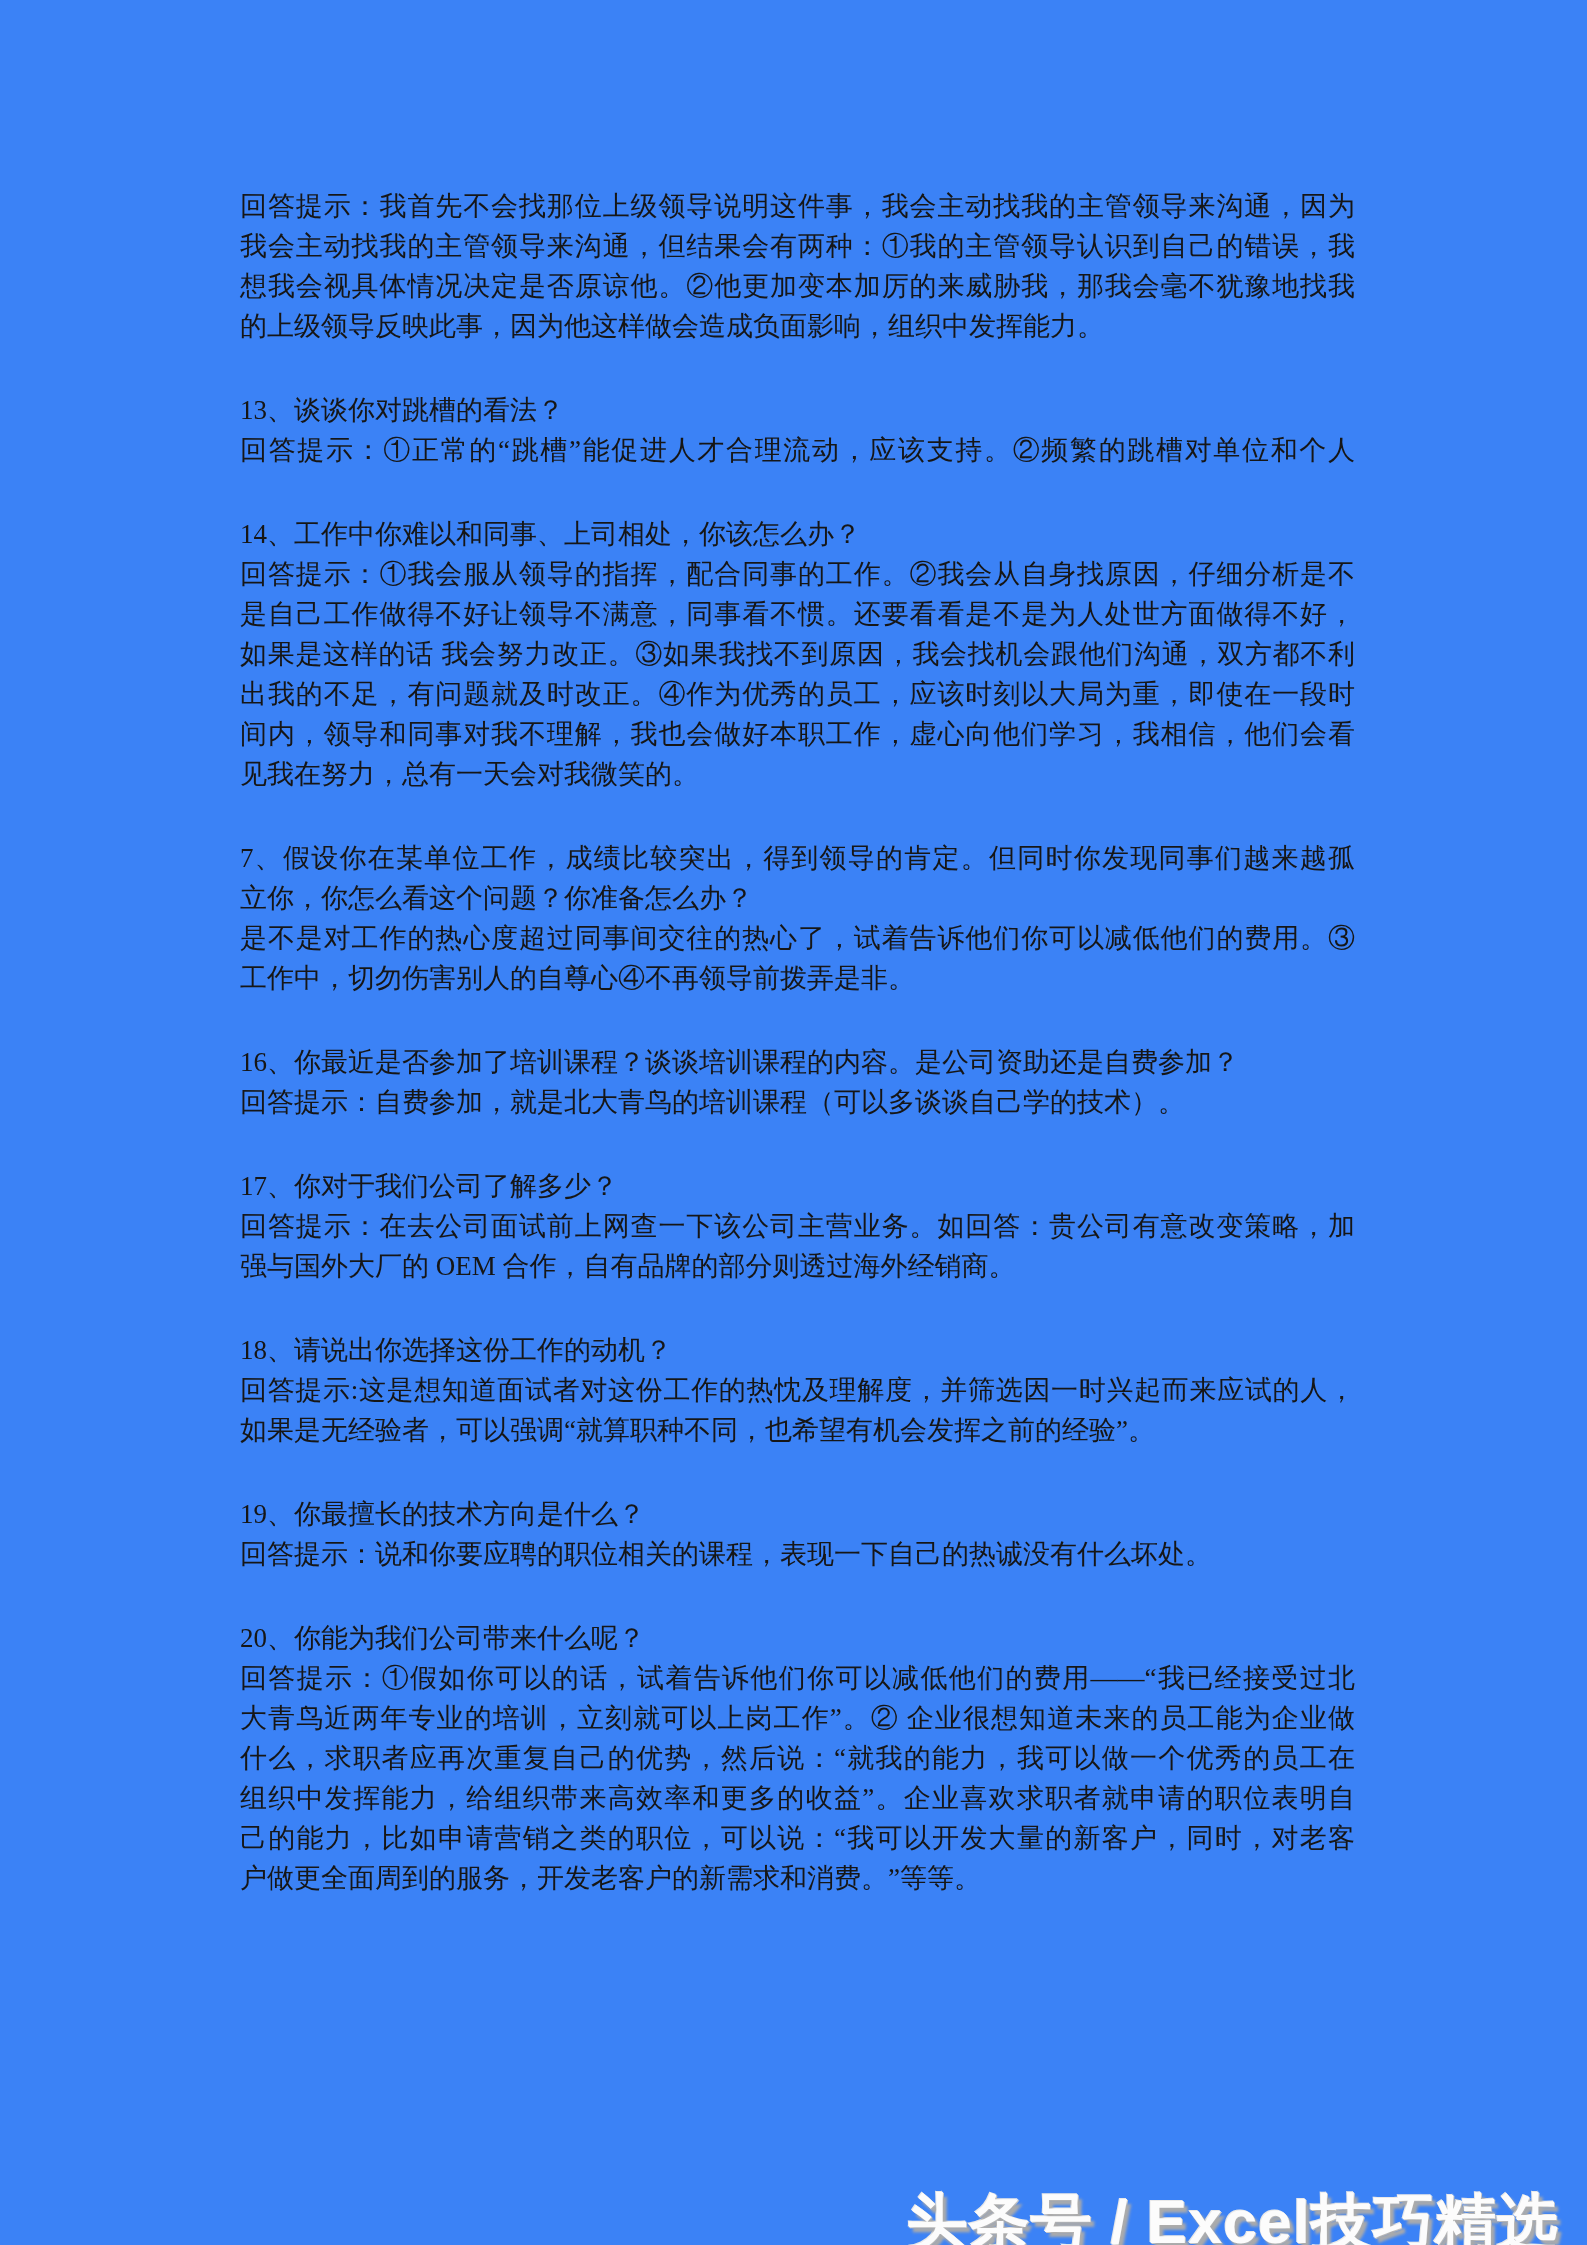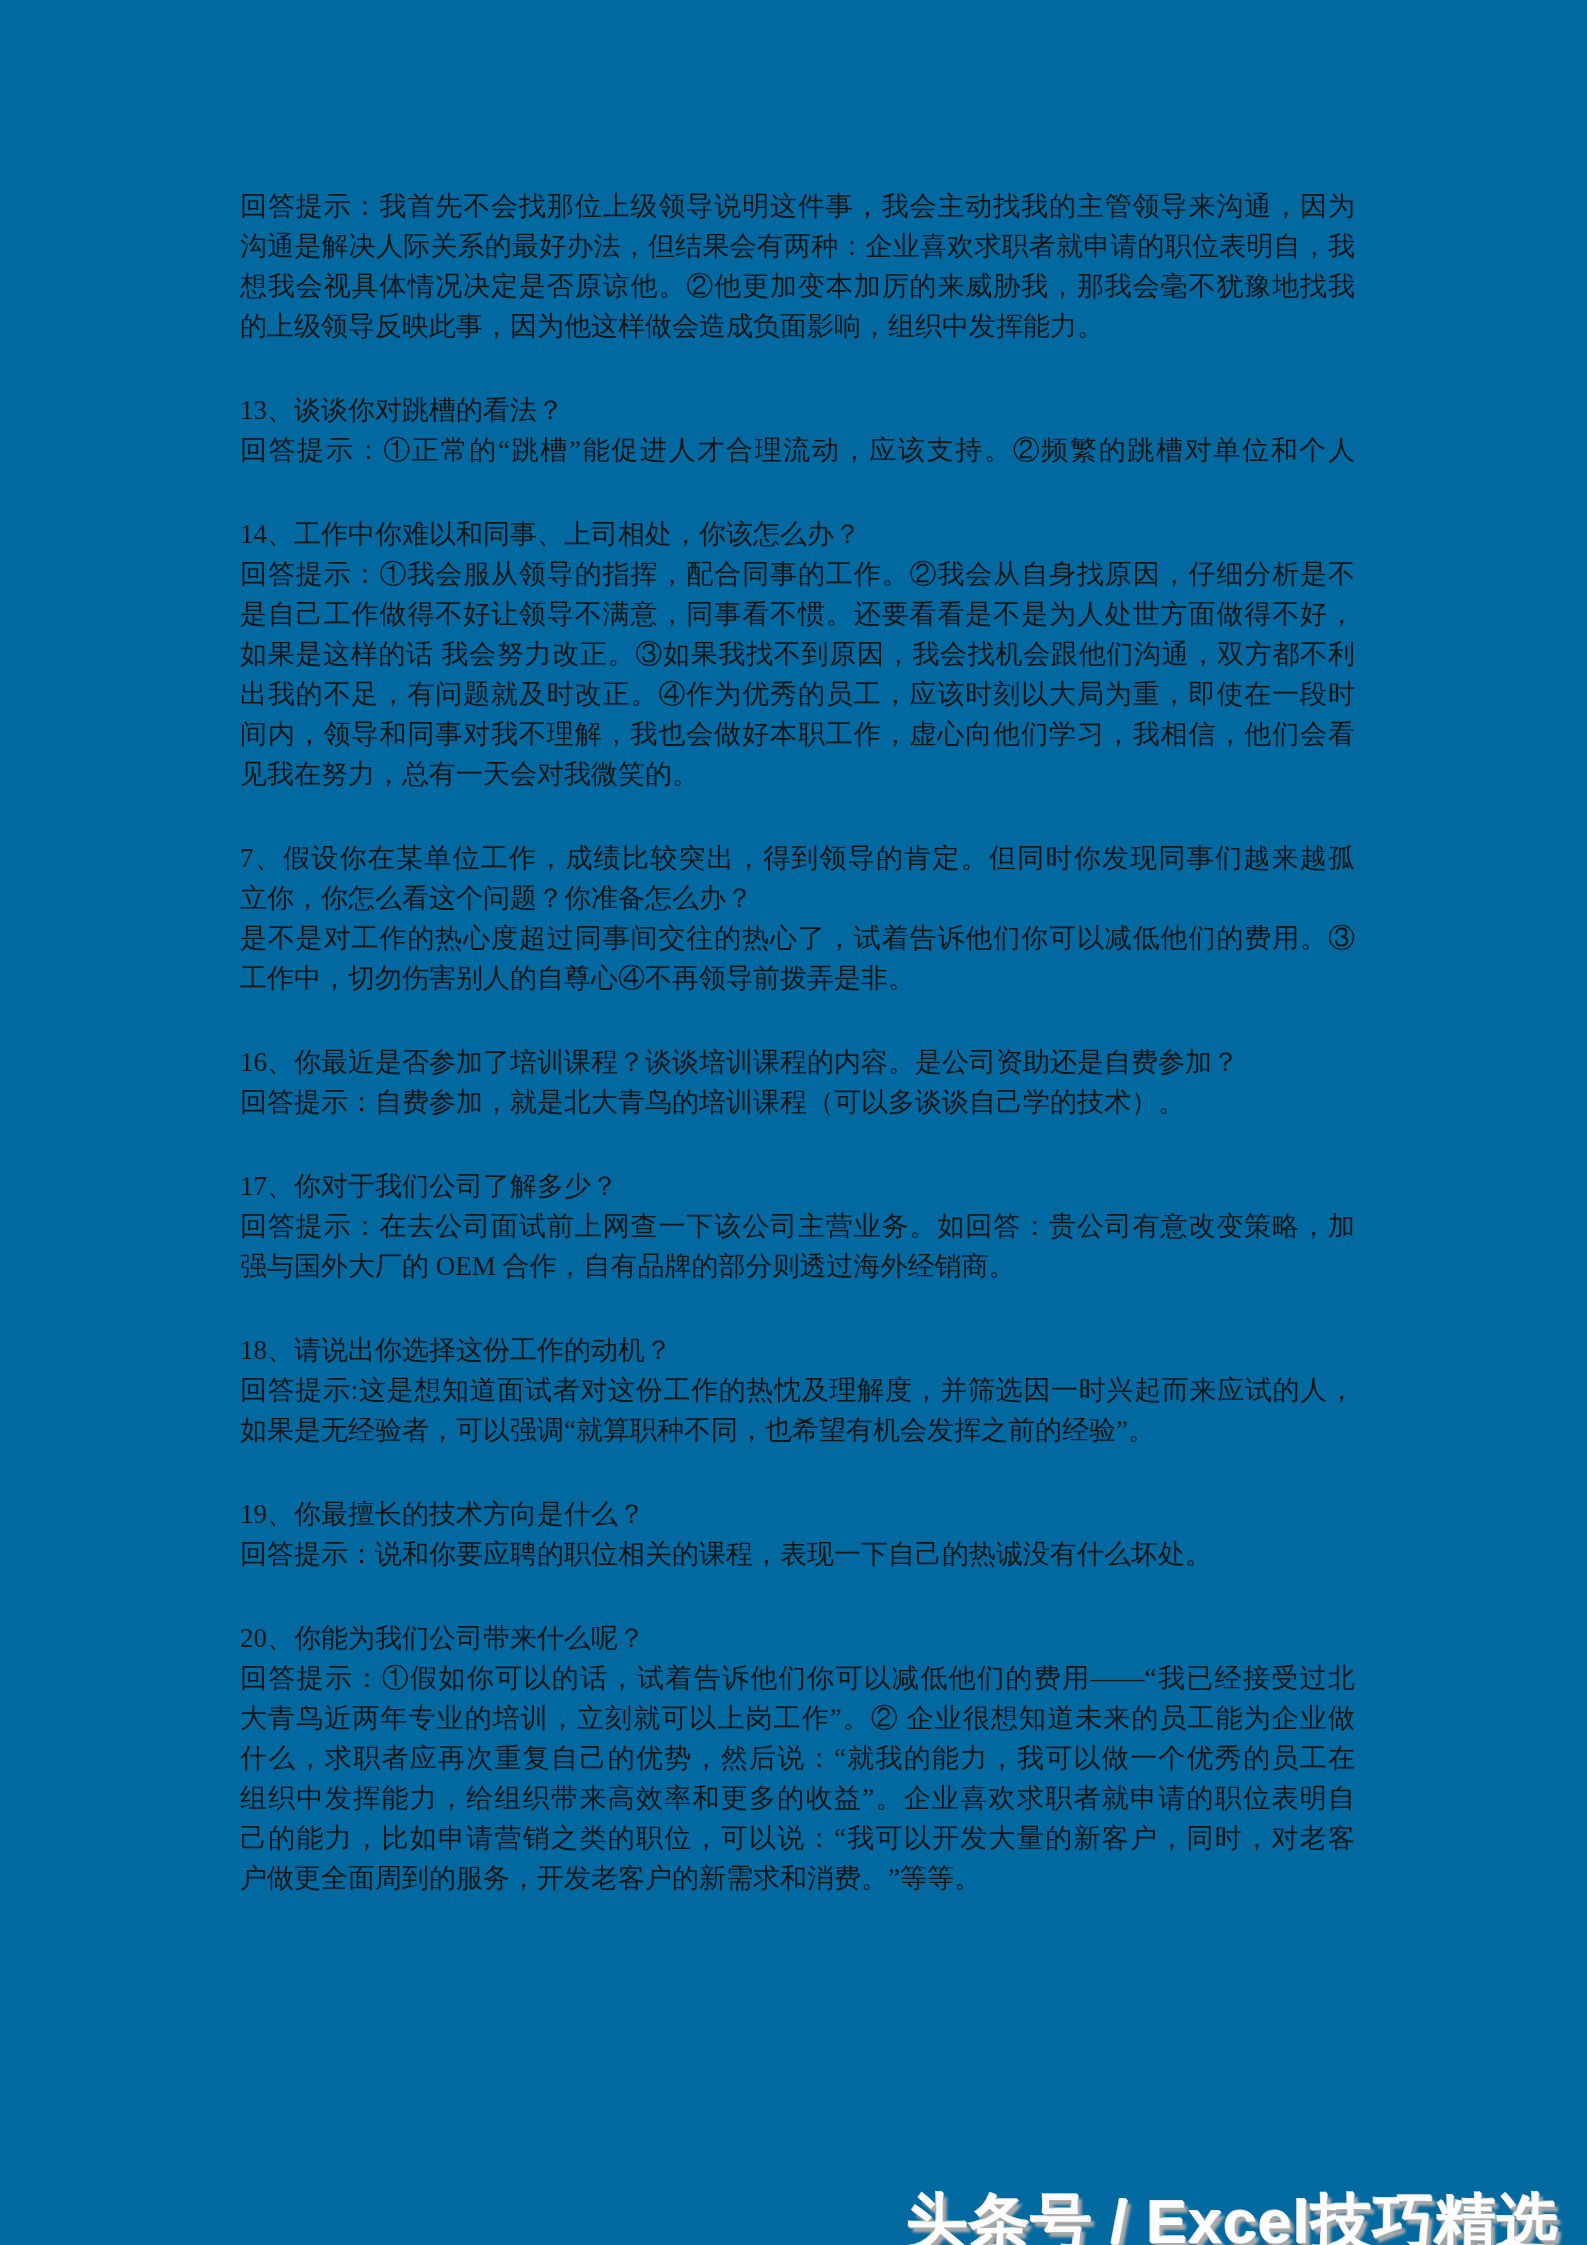--- a/index.html
+++ b/index.html
@@ -10,21 +10,21 @@
   body {
     width: 1587px;
     height: 2245px;
     position: relative;
     overflow: hidden;
     font-family: "Liberation Serif", "DejaVu Serif", serif;
   }
   .page {
     position: absolute;
     inset: 0;
-    background: #0369a1;
+    background: #3b82f6;
   }
   .doc-content {
     position: absolute;
     left: 240px;
     top: 186px;
     width: 1115px;
     font-size: 27px;
     color: #161616;
     font-family: "Liberation Serif", "DejaVu Serif", serif;
   }
@@ -56,21 +56,21 @@
   }
 </style>
 </head>
 <body>
 
 <div class="page">
   <div class="doc-content">
 
   <div class="qa-section">
         <div class="line fill">回答提示：我首先不会找那位上级领导说明这件事，我会主动找我的主管领导来沟通，因为</div>
-        <div class="line fill">沟通是解决人际关系的最好办法，但结果会有两种：企业喜欢求职者就申请的职位表明自，我</div>
+        <div class="line fill">我会主动找我的主管领导来沟通，但结果会有两种：①我的主管领导认识到自己的错误，我</div>
         <div class="line fill">想我会视具体情况决定是否原谅他。②他更加变本加厉的来威胁我，那我会毫不犹豫地找我</div>
         <div class="line">的上级领导反映此事，因为他这样做会造成负面影响，组织中发挥能力。</div>
       </div>
       <div class="qa-section">
         <div class="line">13、谈谈你对跳槽的看法？</div>
         <div class="line fill">回答提示：①正常的“跳槽”能促进人才合理流动，应该支持。②频繁的跳槽对单位和个人</div>
       </div>
       <div class="qa-section">
         <div class="line">14、工作中你难以和同事、上司相处，你该怎么办？</div>
         <div class="line fill">回答提示：①我会服从领导的指挥，配合同事的工作。②我会从自身找原因，仔细分析是不</div>

